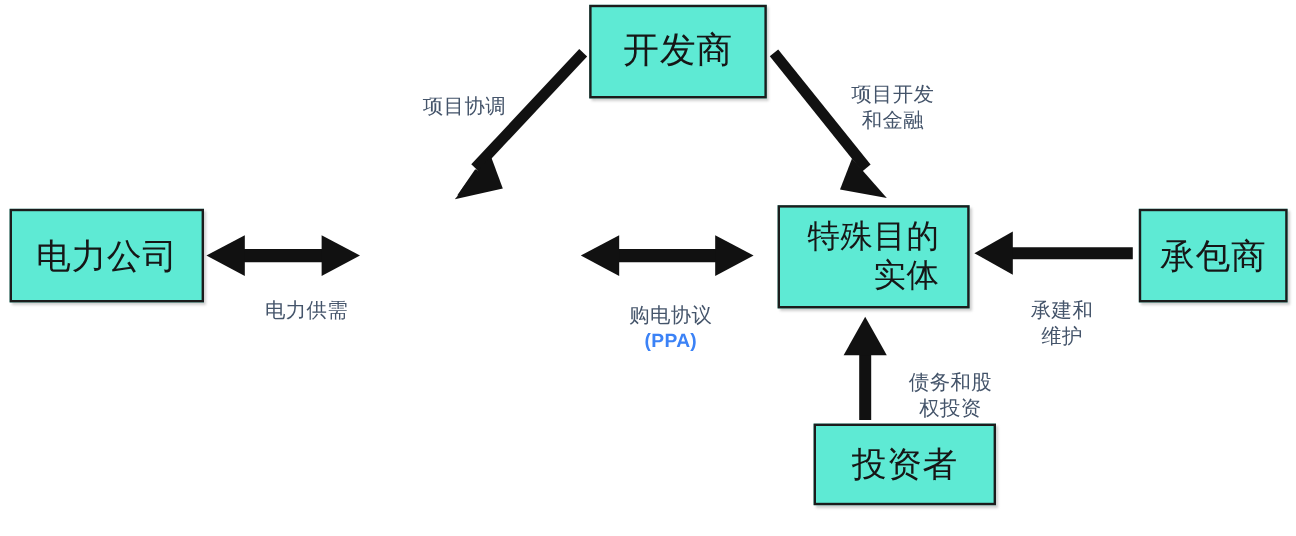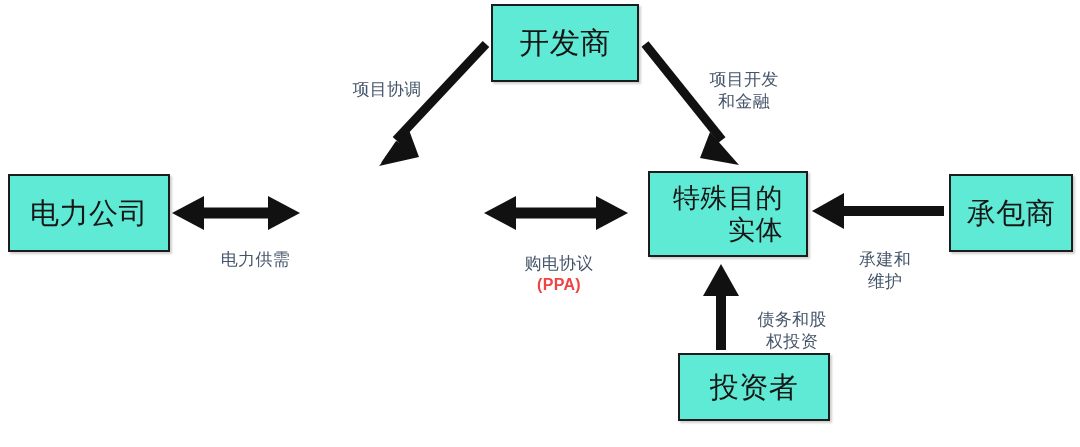--- a/index.html
+++ b/index.html
@@ -46,21 +46,21 @@
     position: absolute;
     color: #44546a;
     font-size: 17px;
     line-height: 1.25;
     white-space: pre-line;
     text-align: center;
     letter-spacing: 0.3px;
   }
   .edge-label .ppa {
     display: block;
-    color: #ef4444;
+    color: #3b82f6;
     font-weight: bold;
     font-size: 16px;
     font-family: "Liberation Sans", sans-serif;
   }
 </style>
 </head>
 <body>
 
 <div id="canvas">
 

